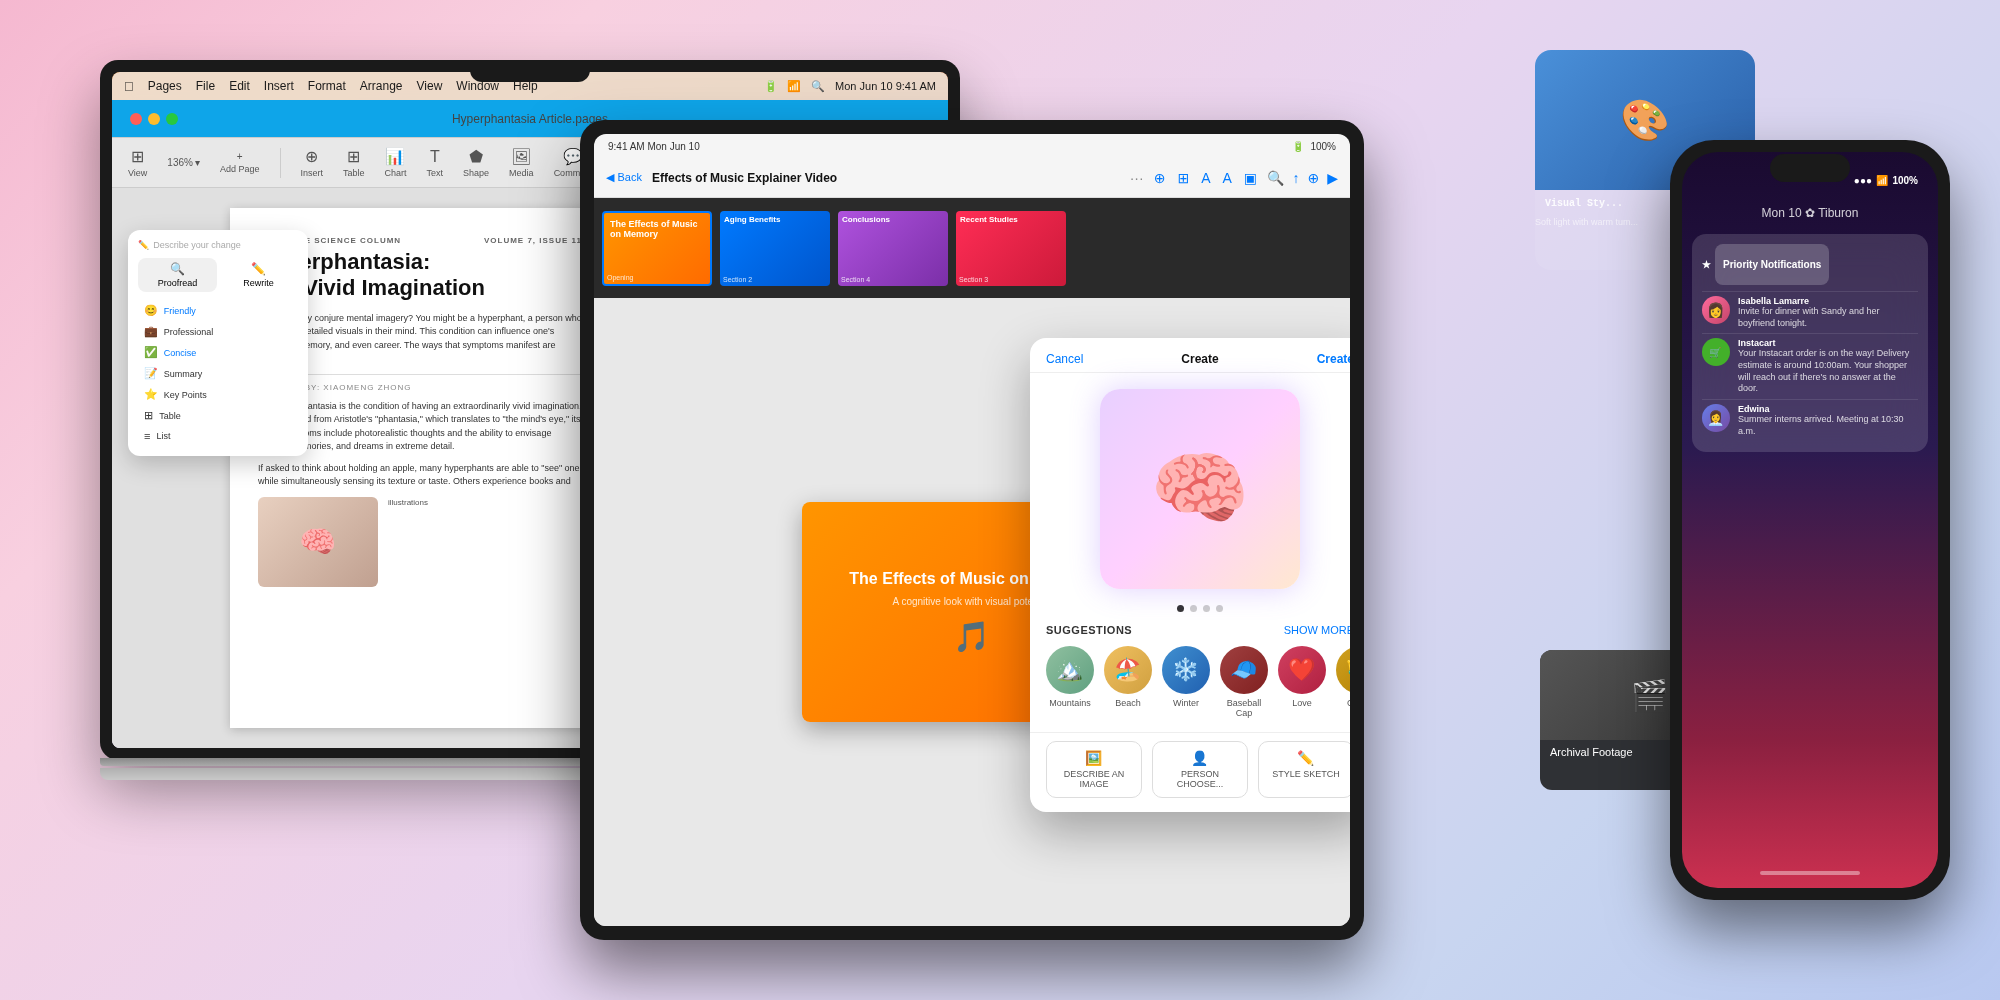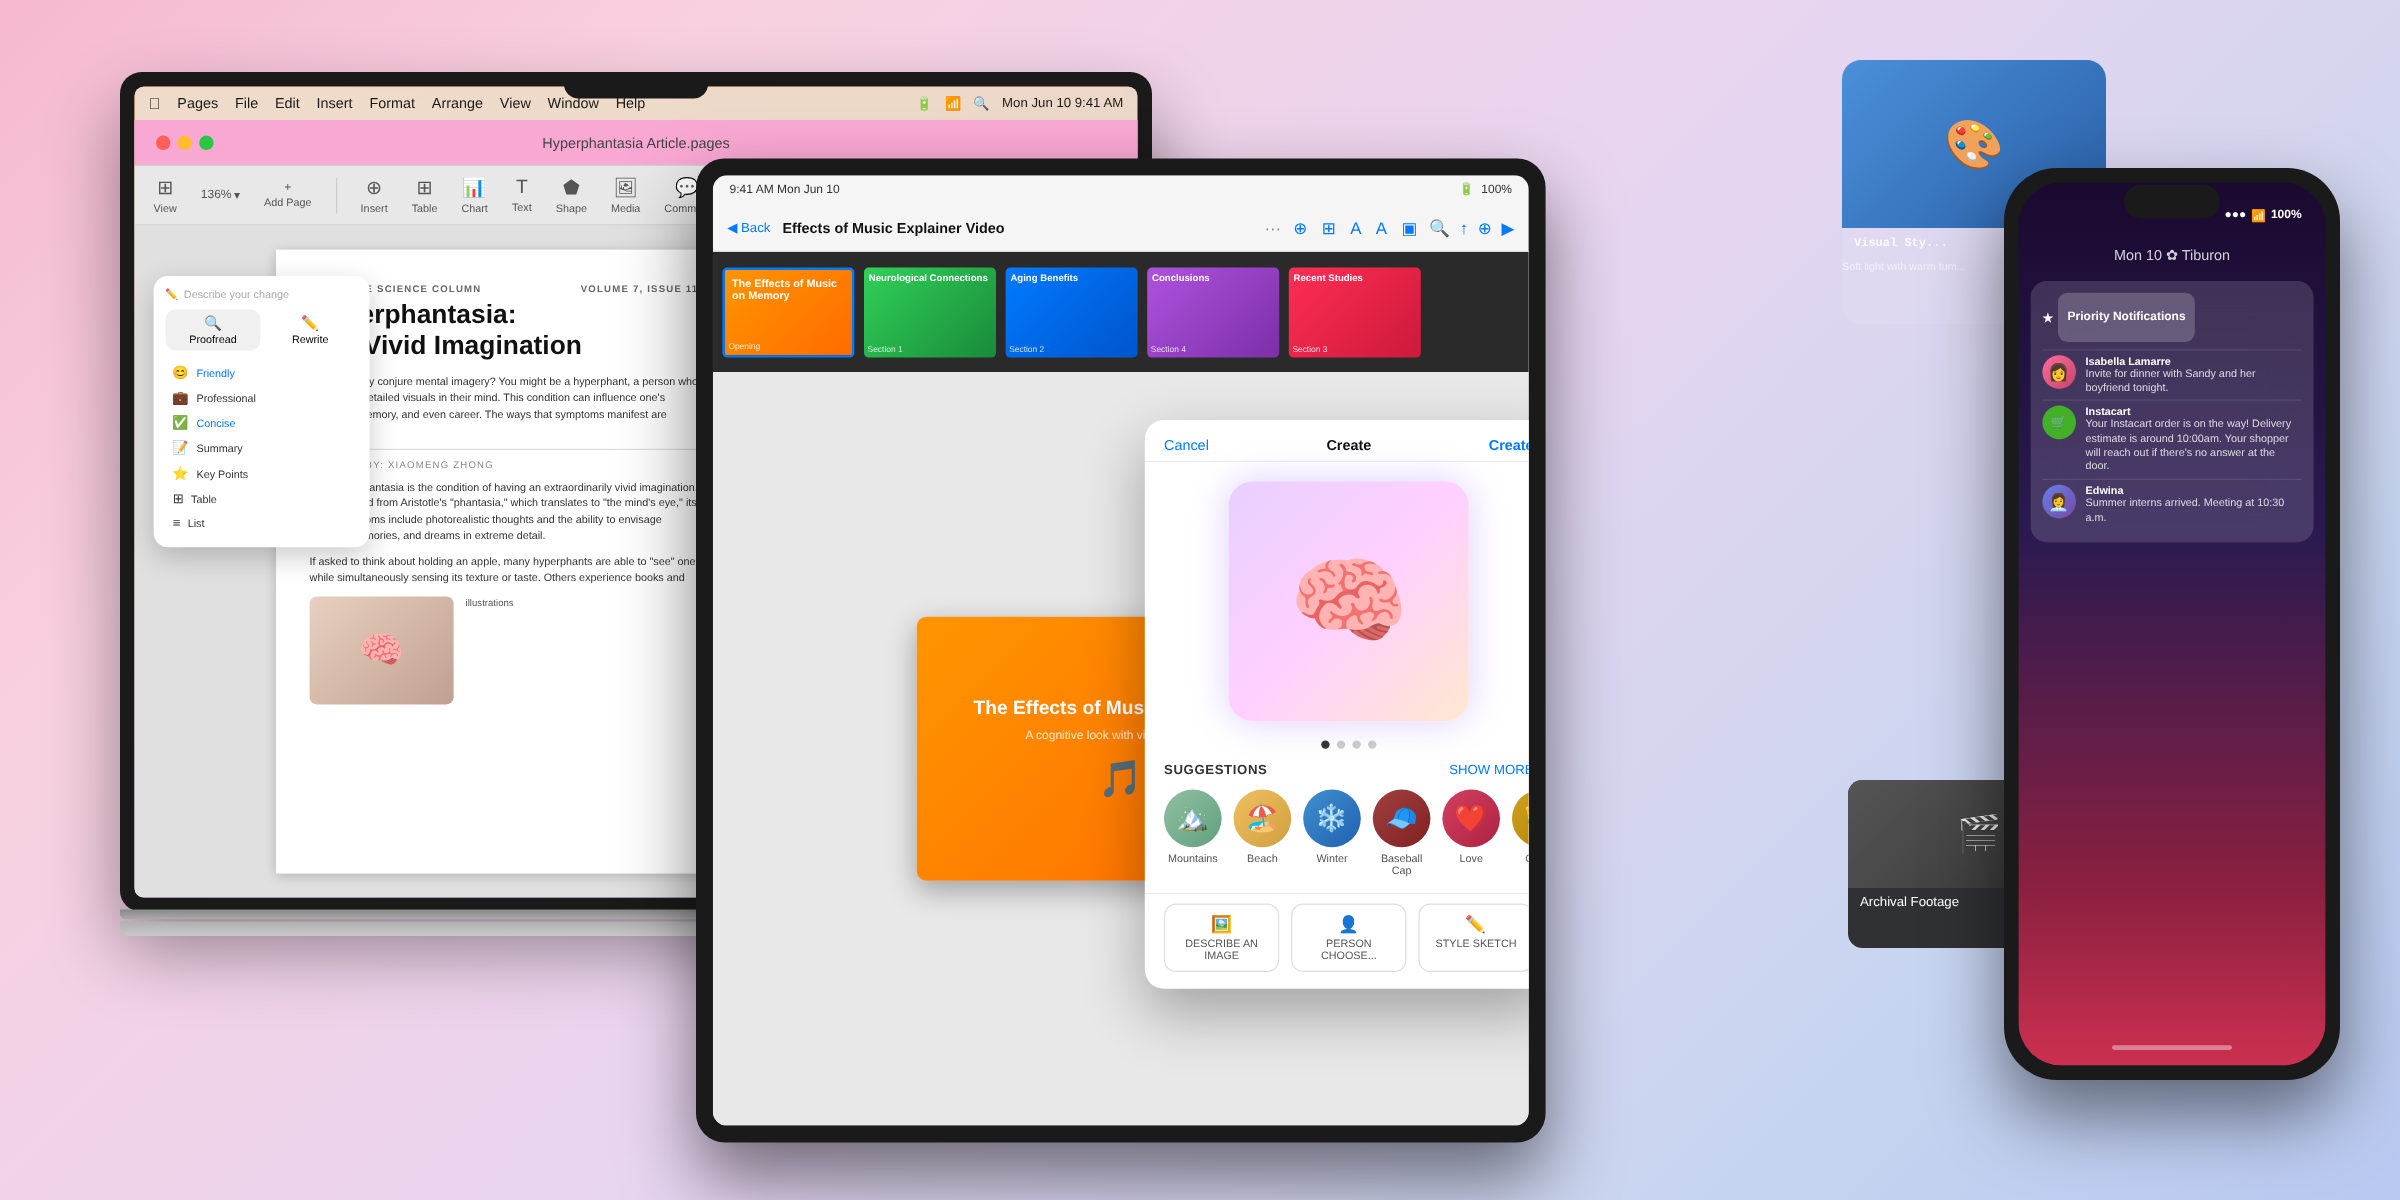--- a/index.html
+++ b/index.html
@@ -77,21 +77,21 @@
     .pages-window {
       position: absolute;
       top: 28px;
       left: 0;
       right: 0;
       bottom: 0;
       background: #f0f0f0;
     }
     .pages-titlebar {
       height: 38px;
-      background: #f9a8d4;
+      background: #0ea5e9;
       display: flex;
       align-items: center;
       padding: 0 18px;
       border-bottom: 1px solid #ccc;
       position: relative;
     }
     .traffic-lights {
       display: flex;
       gap: 6px;
       align-items: center;
@@ -277,22 +277,22 @@
       height: 12px;
       background: linear-gradient(to bottom, #b0b0b0, #c8c8c8);
       border-radius: 0 0 8px 8px;
       margin-top: 2px;
     }
 
     
     .ipad {
       position: absolute;
       left: 580px;
-      top: 132px;
-      width: 708px;
+      top: 120px;
+      width: 784px;
       height: 820px;
       z-index: 2;
     }
     .ipad-body {
       width: 100%;
       height: 100%;
       background: #1a1a1a;
       border-radius: 24px;
       padding: 14px;
       box-shadow: 0 30px 60px rgba(0,0,0,0.5);
@@ -933,24 +933,20 @@
           <span>▶</span>
         </div>
       </div>
 
       <div class="ipad-content">
 
         <div class="keynote-filmstrip">
           <div class="slide-thumb slide-1 active">
             <div style="padding:6px;color:white;font-size:9px;font-weight:700">The Effects of Music on Memory</div>
             <div class="slide-label">Opening</div>
-          </div>
-          <div class="slide-thumb slide-2">
-            <div style="padding:4px;color:white;font-size:8px;font-weight:600">Neurological Connections</div>
-            <div class="slide-label">Section 1</div>
           </div>
           <div class="slide-thumb slide-3">
             <div style="padding:4px;color:white;font-size:8px;font-weight:600">Aging Benefits</div>
             <div class="slide-label">Section 2</div>
           </div>
           <div class="slide-thumb slide-5">
             <div style="padding:4px;color:white;font-size:8px;font-weight:600">Conclusions</div>
             <div class="slide-label">Section 4</div>
           </div>
           <div class="slide-thumb slide-4">

